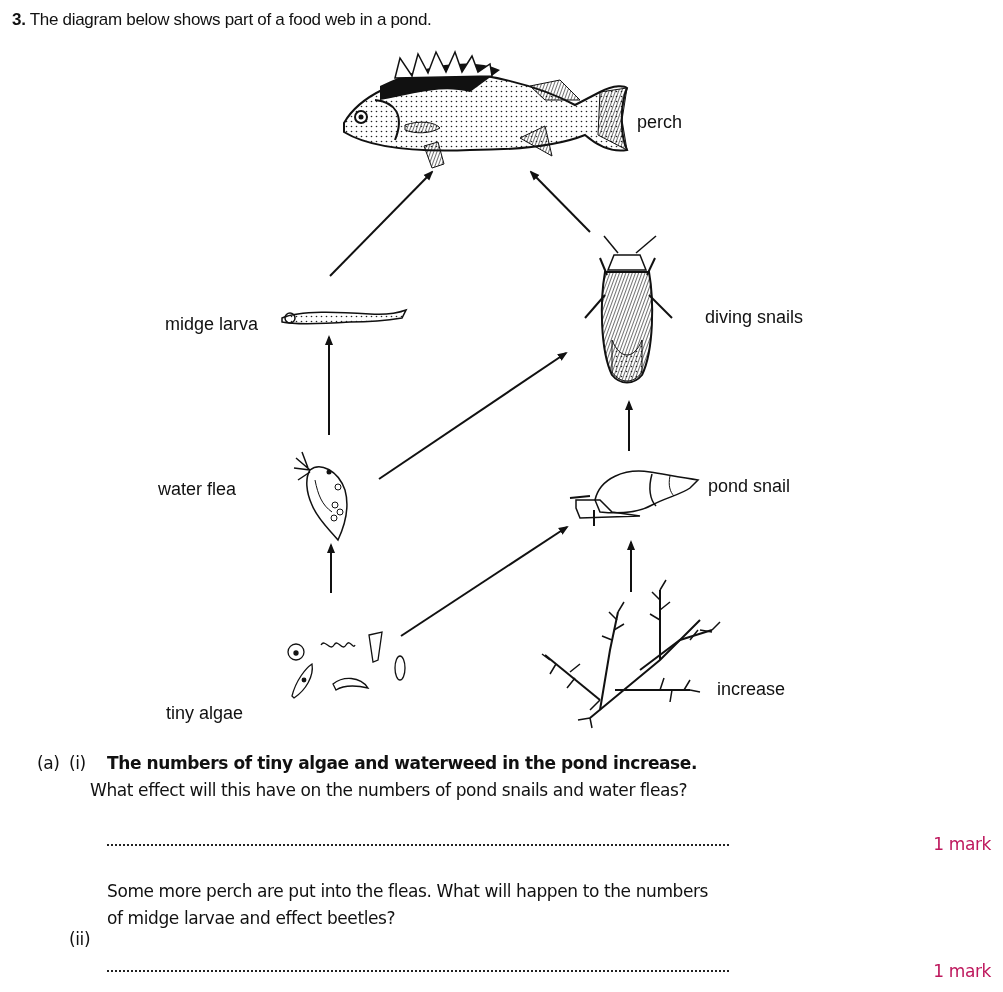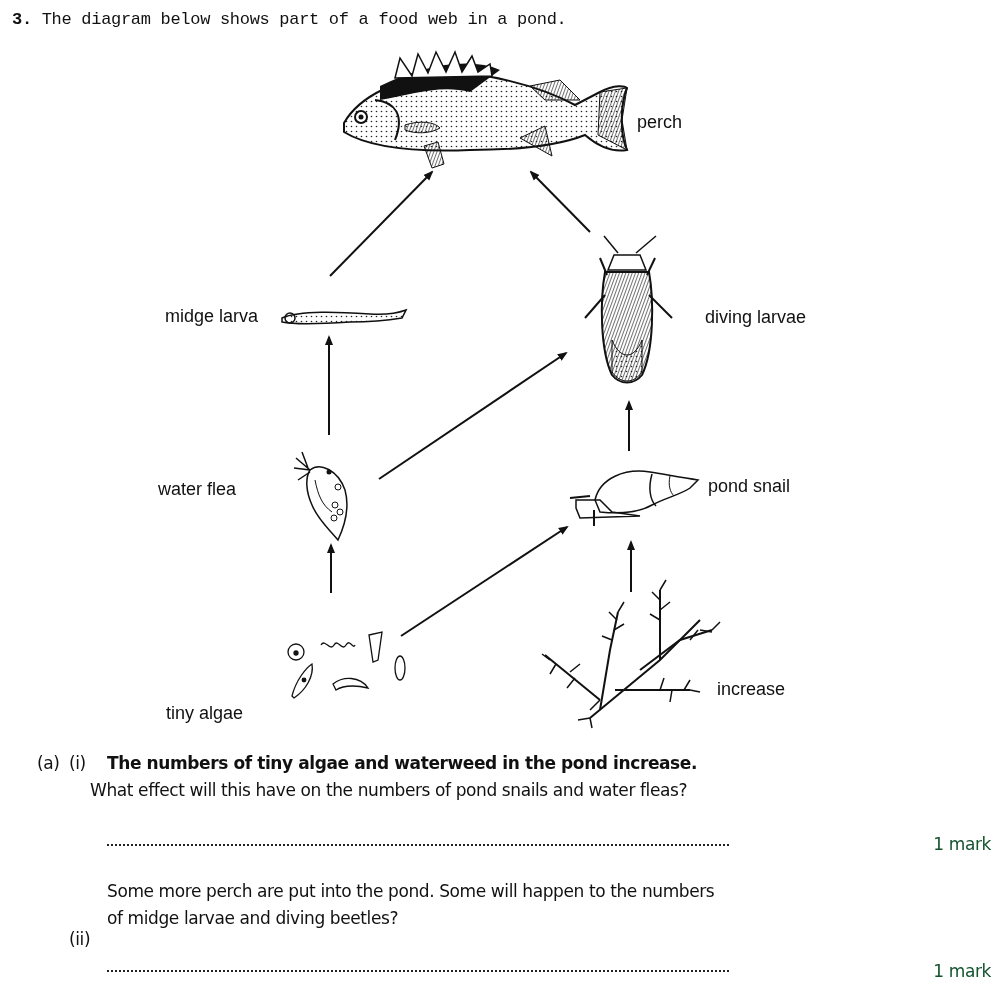--- a/index.html
+++ b/index.html
@@ -1,23 +1,23 @@
 <!DOCTYPE html>
 <html><head>
 <meta charset="utf-8">
 <style>
   html, body { margin:0; padding:0; background:#ffffff; }
   body { width:1003px; height:992px; position:relative; overflow:hidden; color:#111; }
-  .q-title { position:absolute; left:12px; top:10px; font-family:Liberation Mono, monospace; font-size:17px; letter-spacing:-0.3px; }
+  .q-title { position:absolute; left:12px; top:10px; font-family:Liberation Sans, sans-serif; font-size:17px; letter-spacing:-0.3px; }
   .q-title b { font-weight:bold; }
   .diagram { position:absolute; left:0; top:0; width:1003px; height:740px; }
   .label { position:absolute; font-family:"Liberation Sans", sans-serif; font-size:18px; color:#111; white-space:nowrap; }
   .qtext { position:absolute; font-family:"DejaVu Sans", sans-serif; font-size:17px; letter-spacing:-0.4px; line-height:28px; color:#111; white-space:nowrap; }
   .answer-line { position:absolute; left:107px; width:622px; height:2px; border-bottom:2px dotted #222; }
-  .mark { position:absolute; right:12px; font-family:"DejaVu Sans", sans-serif; font-size:17px; letter-spacing:-0.4px; color:#14532d; }
+  .mark { position:absolute; right:12px; font-family:"DejaVu Sans", sans-serif; font-size:17px; letter-spacing:-0.4px; color:#be185d; }
 </style>
 </head>
 <body>
 
 <div class="q-title">
   <b>3.</b>
   <span>The diagram below shows part of a food web in a pond.</span>
 </div>
 
 <svg class="diagram" viewBox="0 0 1003 740" width="1003" height="740">
@@ -118,31 +118,31 @@
       <path d="M550,660 l-8,-6 M556,664 l-6,10 M570,672 l10,-8 M575,678 l-8,10"></path>
       <path d="M612,640 l-10,-4 M614,630 l10,-6 M617,620 l-8,-8 M618,612 l6,-10"></path>
       <path d="M660,620 l-10,-6 M660,610 l10,-8 M660,600 l-8,-8 M660,590 l6,-10"></path>
       <path d="M690,640 l8,-10 M700,630 l12,2 M712,630 l8,-8"></path>
       <path d="M660,690 l4,-12 M672,690 l-2,12 M684,690 l6,-10 M690,690 l10,2"></path>
       <path d="M600,700 l-10,10 M590,718 l-12,2 M590,718 l2,10"></path>
     </g>
   </g>
 </svg>
 
-<div class="label" style="left:165px; top:306px;">midge larva</div>
-<div class="label" style="left:705px; top:307px;">diving larvae</div>
+<div class="label" style="left:165px; top:314px;">midge larva</div>
+<div class="label" style="left:705px; top:307px;">diving snails</div>
 <div class="label" style="left:158px; top:479px;">water flea</div>
 <div class="label" style="left:708px; top:476px;">pond snail</div>
 <div class="label" style="left:166px; top:663px;margin-top:40px;">tiny algae</div>
 <div class="label" style="left:717px; top:679px;">increase</div>
 
 <div class="qtext" style="left:37px; top:749px;">(a)</div>
 <div class="qtext" style="left:69px; top:749px;">(i)</div>
 <div class="qtext" style="left:107px; top:749px;font-weight:bold;">The numbers of tiny algae and waterweed in the pond increase.</div>
 <div class="qtext" style="left:90px; top:776px;">What effect will this have on the numbers of pond snails and water fleas?</div>
 <div class="answer-line" style="top:842px;"></div>
 <div class="mark" style="top:834px;">1 mark</div>
 
 <div class="qtext" style="left:69px; top:877px;margin-top:48px;">(ii)</div>
-<div class="qtext" style="left:107px; top:877px;">Some more perch are put into the pond. Some will happen to the numbers</div>
-<div class="qtext" style="left:107px; top:904px;">of midge larvae and diving beetles?</div>
+<div class="qtext" style="left:107px; top:877px;">Some more perch are put into the fleas. What will happen to the numbers</div>
+<div class="qtext" style="left:107px; top:904px;">of midge larvae and effect beetles?</div>
 <div class="answer-line" style="top:968px;"></div>
 <div class="mark" style="top:961px;">1 mark</div>
 
 </body></html>

